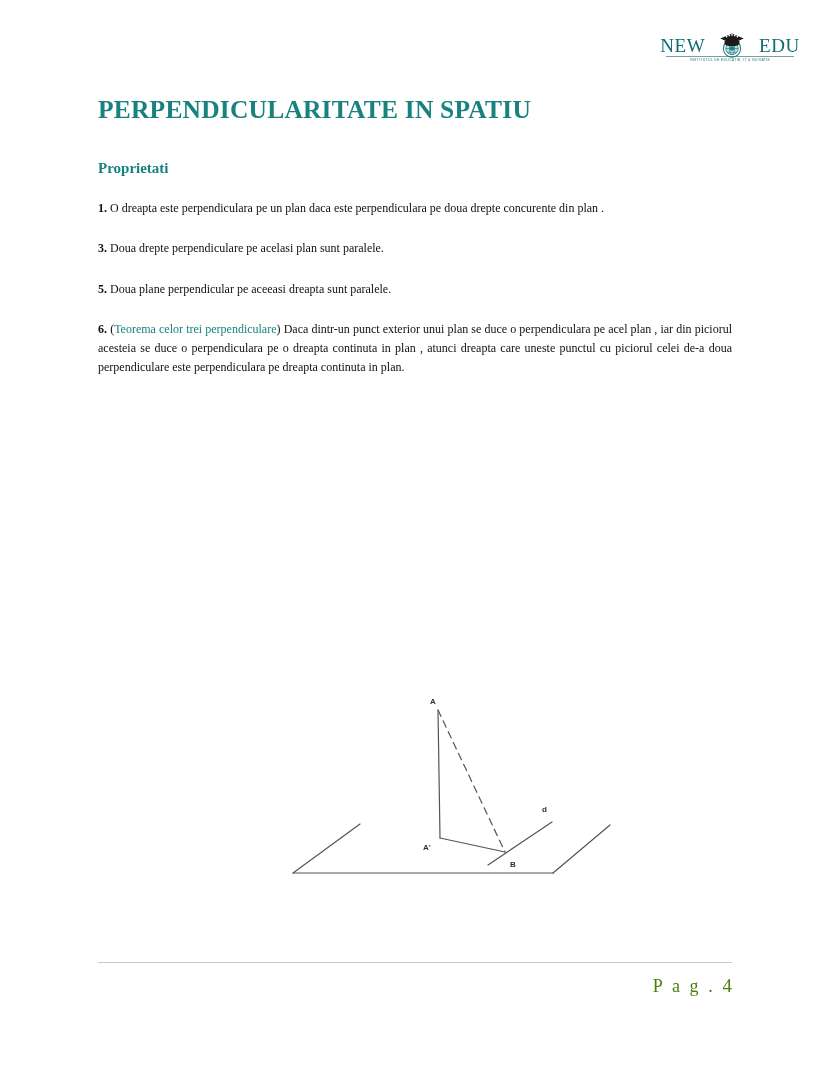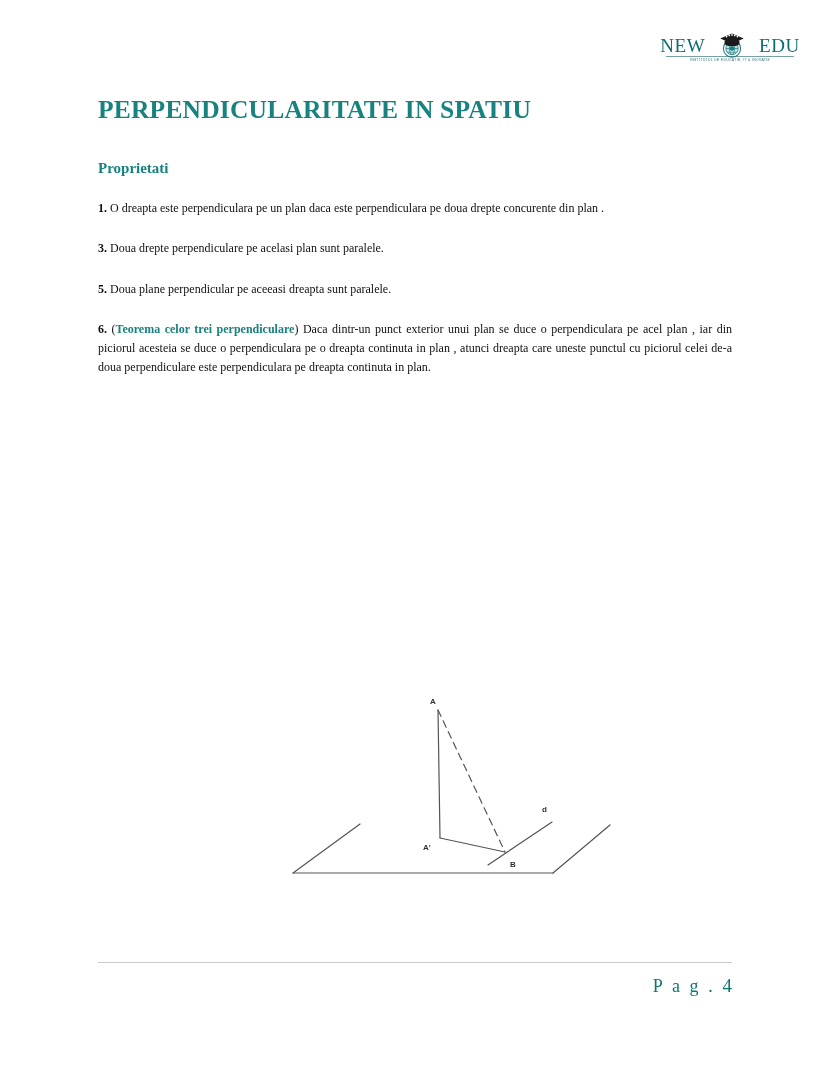--- a/index.html
+++ b/index.html
@@ -113,21 +113,21 @@
   p.prop {
     margin: 22px 0 0 0;
     font-size: 12px;
     line-height: 1.55;
     text-align: justify;
     color: #101010;
   }
   p.prop .num { font-weight: bold; }
   p.prop .thm {
     color: #17827f;
-    font-weight: bold;
+    font-weight: normal;
     margin-top: 22px;
   }
 
   
   .figure {
     position: absolute;
     left: 280px;
     top: 660px;
     width: 345px;
     height: 230px;
@@ -151,21 +151,21 @@
   .footer-rule {
     width: 100%;
     height: 1px;
     background: #c9c9c9;
   }
   .footer-text {
     margin-top: 12px;
     text-align: right;
     font-family: "Liberation Serif", serif;
     font-size: 18px;
-    color: #0f766e;
+    color: #4d7c0f;
     letter-spacing: 2.6px;
   }
   .footer-text .pg-num {
     letter-spacing: 0;
     font-size: 19px;
   }
 </style>
 </head>
 <body>
 

